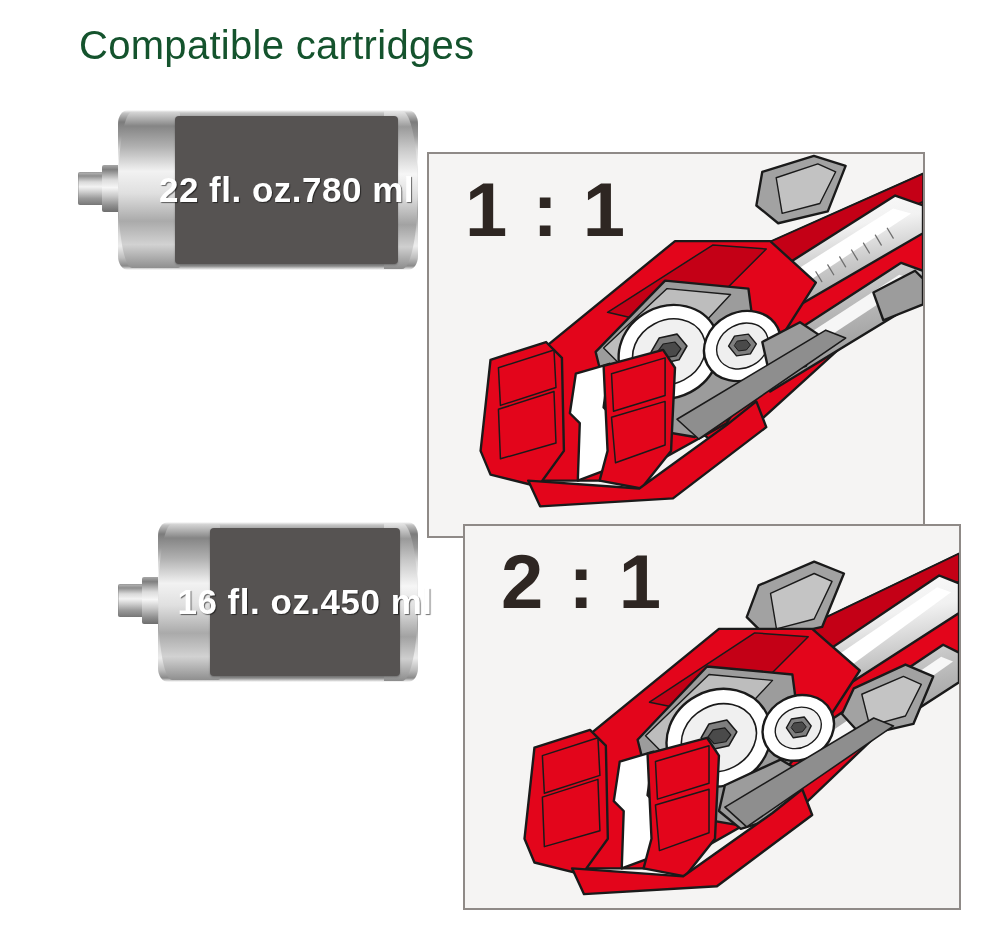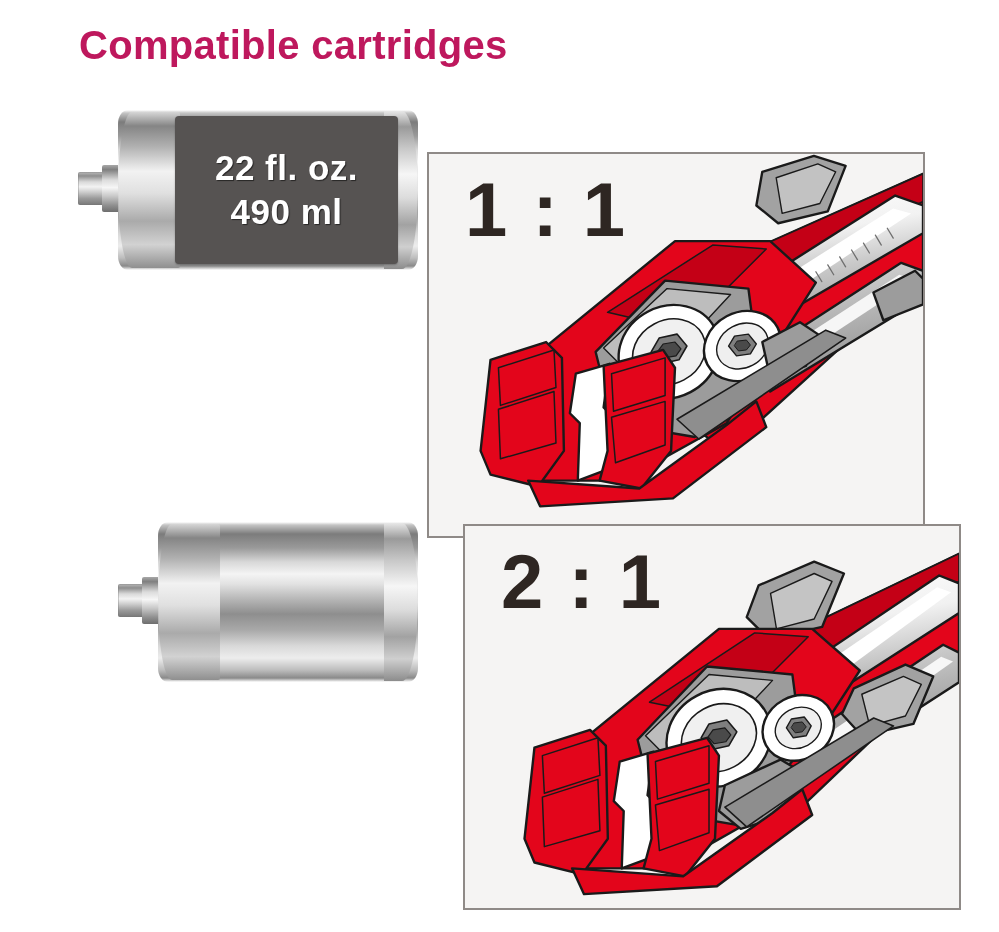--- a/index.html
+++ b/index.html
@@ -16,22 +16,22 @@
     font-family: "Liberation Sans", sans-serif;
     -webkit-font-smoothing: antialiased;
   }
 
   
   .page-title {
     position: absolute;
     left: 79px;
     top: 23px;
     font-size: 40px;
-    font-weight: 700;
-    color: #be185d;
+    font-weight: 400;
+    color: #14532d;
     letter-spacing: 0.3px;
     white-space: pre;
   }
 
   
   .row {
     position: absolute;
     left: 0;
     width: 999px;
   }
@@ -124,21 +124,21 @@
   }
 
   
   .label-band {
     position: absolute;
     top: 6px;
     height: 148px;
     background: #565352;
     border-radius: 4px;
     display: flex;
-    flex-direction: column;
+    flex-direction: row;
     align-items: center;
     justify-content: center;
     box-shadow: 0 1px 2px rgba(0,0,0,0.28);
   }
   .cartridge-1 .label-band { left: 97px; right: 20px; }
   .cartridge-2 .label-band { left: 92px; right: 18px; }
 
   .label-line {
     color: #ffffff;
     font-weight: bold;
@@ -189,21 +189,21 @@
 <div class="row row-1">
 
   <div class="cartridge cartridge-1">
     <div class="nozzle-outer"></div>
     <div class="nozzle-inner"></div>
     <div class="body-shell"></div>
     <div class="body-collar"></div>
     <div class="body-cap"></div>
     <div class="label-band">
       <div class="label-line">22 fl. oz.</div>
-      <div class="label-line secondary">490 ml</div>
+      <div class="label-line secondary">780 ml</div>
     </div>
   </div>
 
   <div class="panel panel-1">
     <div class="ratio-label">1 : 1</div>
 
     <svg class="art" viewBox="0 0 498 386" preserveAspectRatio="none">
       <defs>
         <linearGradient id="steelA" x1="0" y1="0" x2="0.25" y2="1">
           <stop offset="0%" stop-color="#ffffff"></stop>
@@ -292,20 +292,24 @@
 </div>
 
 <div class="row row-2">
 
   <div class="cartridge cartridge-2">
     <div class="nozzle-outer"></div>
     <div class="nozzle-inner"></div>
     <div class="body-shell"></div>
     <div class="body-collar"></div>
     <div class="body-cap"></div>
+    <div class="label-band">
+      <div class="label-line">16 fl. oz.</div>
+      <div class="label-line secondary">450 ml</div>
+    </div>
   </div>
 
   <div class="panel panel-2">
     <div class="ratio-label">2 : 1</div>
 
     <svg class="art" viewBox="0 0 498 386" preserveAspectRatio="none">
       <defs>
         <linearGradient id="steelC" x1="0" y1="0" x2="0.25" y2="1">
           <stop offset="0%" stop-color="#ffffff"></stop>
           <stop offset="40%" stop-color="#f1f1f1"></stop>

